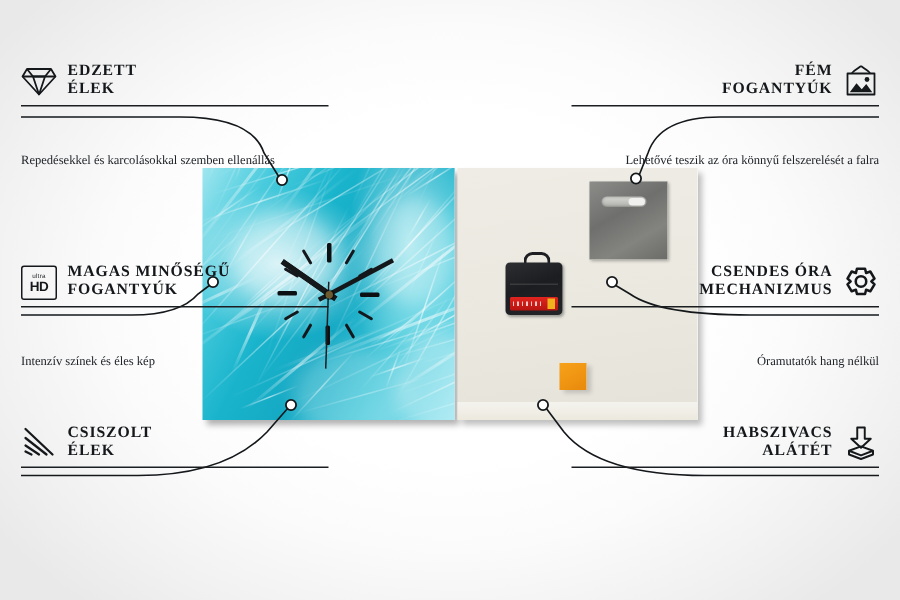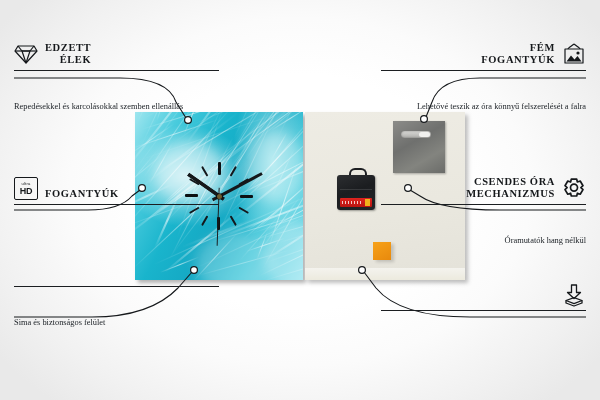--- a/index.html
+++ b/index.html
@@ -64,21 +64,21 @@
     background:repeating-linear-gradient(90deg,#ffffff 0 1px,transparent 1px 3px);opacity:.75;}
   #foam-pad{position:absolute;left:68px;top:130px;width:18px;height:18px;background:linear-gradient(150deg,#f7a21a,#e8890c);
     box-shadow:3px 2px 3px rgba(0,0,0,.16);}
 
   
   .callout{position:absolute;width:205px;}
   .callout .head{display:flex;align-items:center;gap:7px;}
   .callout.left .head{justify-content:flex-start;}
   .callout.right .head{justify-content:flex-end;}
   .callout .title{font-size:10.5px;letter-spacing:.6px;color:#15181b;line-height:12.4px;font-weight:bold;}
-  .callout.left .title{text-align:right;}
+  .callout.left .title{text-align:left;}
   .callout.right .title{text-align:right;}
   .callout .rule{height:1px;background:#1b1e21;margin:3px 0 3px;}
   .callout .desc{font-size:8.4px;line-height:10.6px;color:#20252a;margin-top:31px;}
   .callout.left .desc{text-align:left;}
   .callout.right .desc{text-align:right;}
   .ico{width:24px;height:24px;flex:0 0 24px;display:flex;align-items:center;justify-content:center;color:#15181b;}
   .ico svg{display:block;}
   .ico.hd{border:1.4px solid #15181b;border-radius:2px;width:22px;height:21px;flex:0 0 22px;
     flex-direction:column;line-height:1;}
   .ico.hd b{font-family:"Liberation Sans",sans-serif;font-size:9px;letter-spacing:-.3px;margin-top:1px;}
@@ -303,29 +303,44 @@
     <div class="desc">Repedésekkel és karcolásokkal szemben ellenállás</div>
   </div>
 
   <div class="callout left" id="c2">
     <div class="head">
       <span class="ico hd">
         <s>ultra</s>
         <b>HD</b>
       </span>
       <span class="title">
-        <br><span>FOGANTYÚK</span>
-      </span>
-    </div>
-    <div class="rule"></div>
+        <span>MAGAS MINŐSÉGŰ</span><br><span>FOGANTYÚK</span>
+      </span>
+    </div>
+    <div class="rule"></div>
+    <div class="desc">Intenzív színek és éles kép</div>
   </div>
 
   <div class="callout left" id="c3">
-    <div class="rule"></div>
-    <div class="desc">Sima és biztonságos felület</div>
+    <div class="head">
+      <span class="ico">
+        <svg width="24" height="22" viewBox="0 0 24 22">
+          <g stroke="#15181b" stroke-width="1.5" stroke-linecap="round">
+            <path d="M3 2 L21 19"></path>
+              <path d="M3 8 L17 19"></path>
+              <path d="M3 13 L12 19"></path>
+              <path d="M3 17 L7 19"></path>
+          </g>
+        </svg>
+      </span>
+      <span class="title">
+        <span>CSISZOLT</span><br><span>ÉLEK</span>
+      </span>
+    </div>
+    <div class="rule"></div>
   </div>
 
   <div class="callout right" id="c5">
     <div class="head">
       <span class="title">
         <span>CSENDES ÓRA</span><br><span>MECHANIZMUS</span>
       </span>
       <span class="ico">
         <svg width="24" height="23" viewBox="0 0 24 23">
           <g fill="none" stroke="#15181b" stroke-width="1.7" stroke-linejoin="round" stroke-linecap="round">
@@ -355,20 +370,23 @@
           </g>
         </svg>
       </span>
     </div>
     <div class="rule"></div>
     <div class="desc">Lehetővé teszik az óra könnyű felszerelését a falra</div>
   </div>
 
   <div class="callout right" id="c6">
     <div class="head">
+      <span class="title">
+        <span>HABSZIVACS</span><br><span>ALÁTÉT</span>
+      </span>
       <span class="ico">
         <svg width="24" height="23" viewBox="0 0 24 23">
           <g fill="none" stroke="#15181b" stroke-width="1.3" stroke-linejoin="round">
             <path d="M9.5 1 H14.5 V8.5 H18.5 L12 14.5 L5.5 8.5 H9.5 Z"></path>
             <path d="M4 16.5 L12 13.6 L20 16.5 L12 19.6 Z"></path>
             <path d="M4 16.5 V19 L12 22 L20 19 V16.5"></path>
           </g>
         </svg>
       </span>
     </div>

